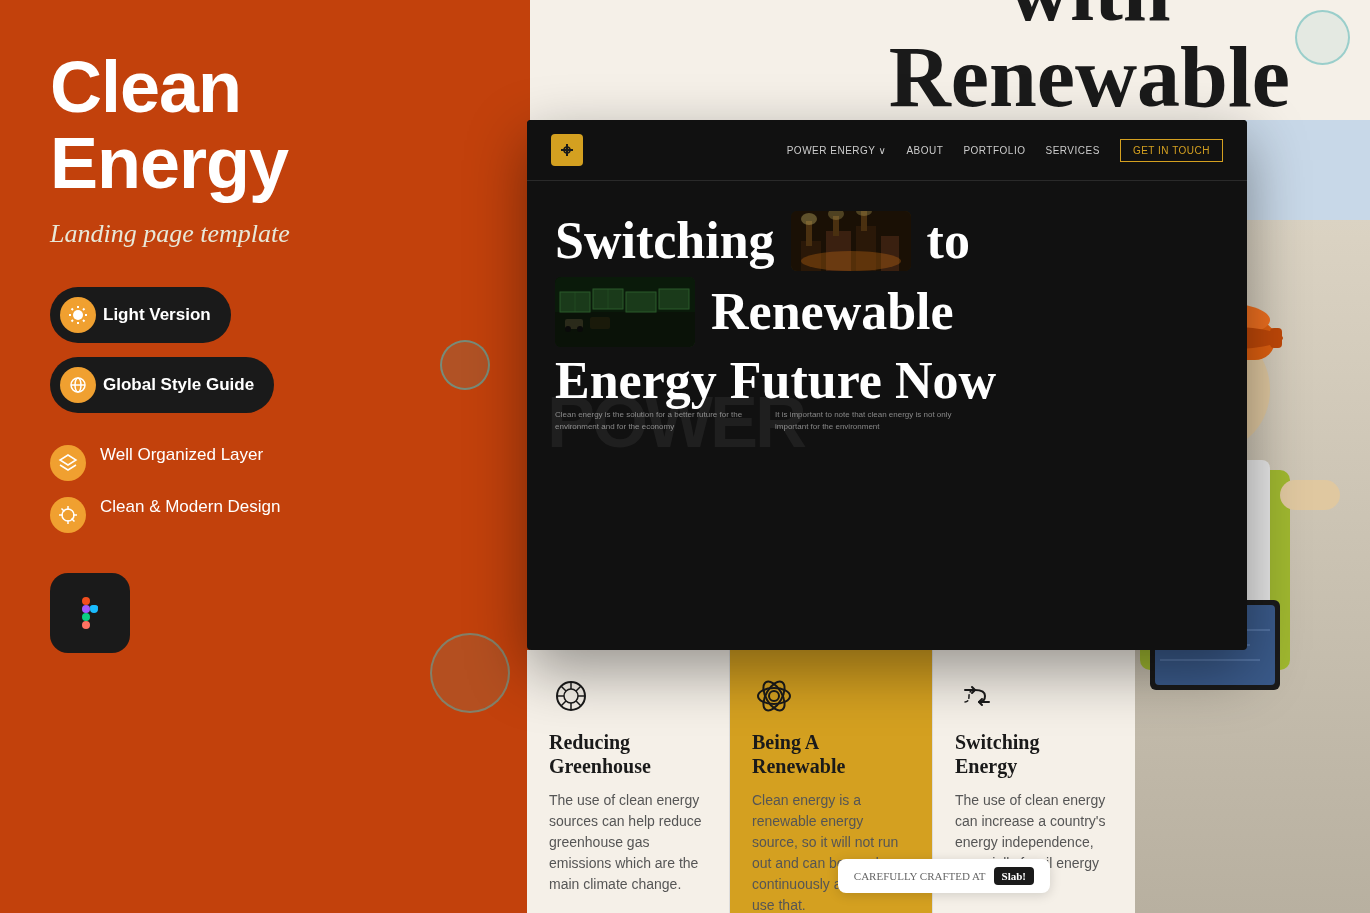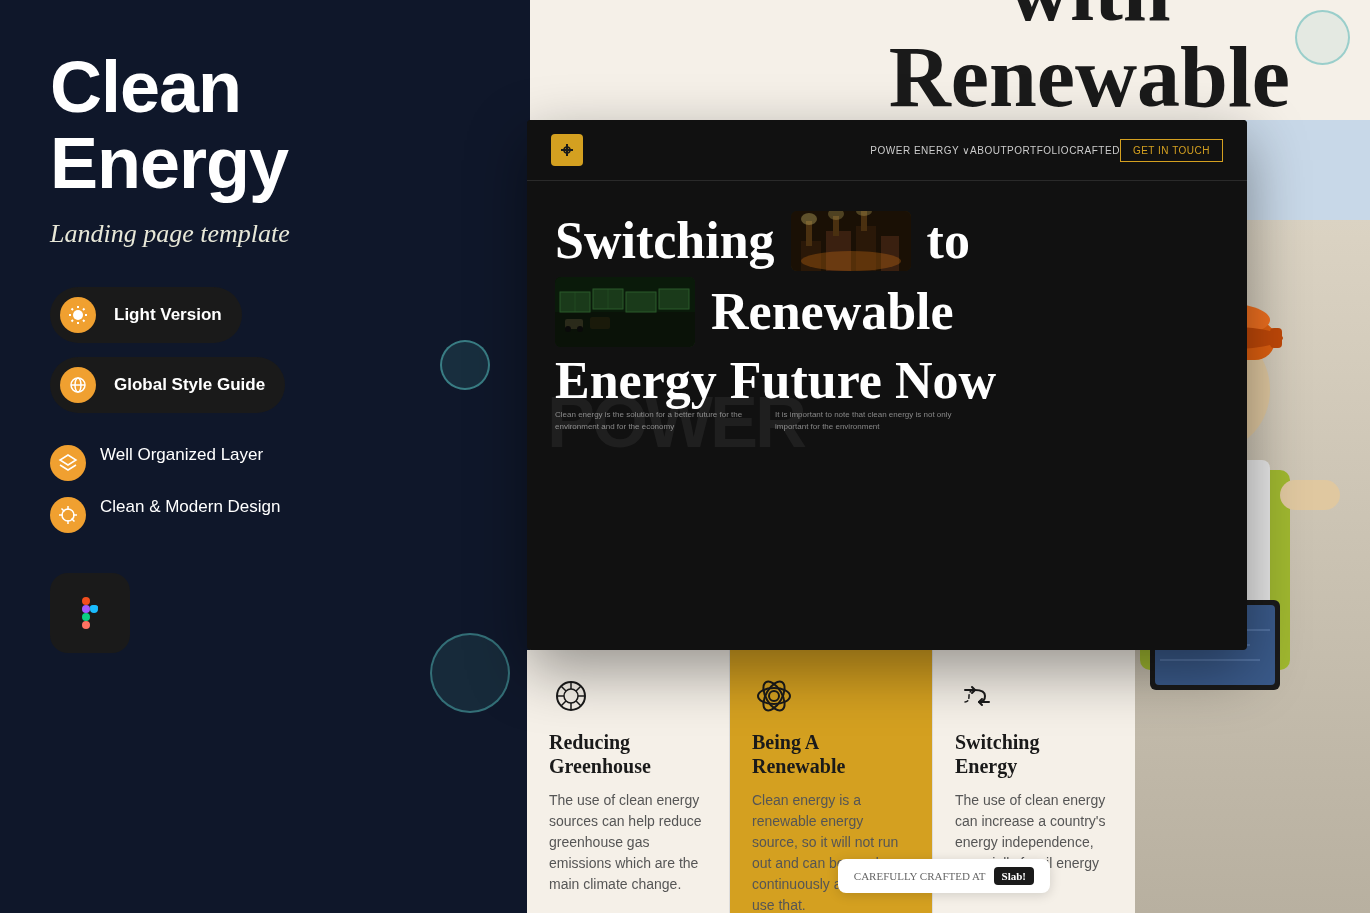--- a/index.html
+++ b/index.html
@@ -11,21 +11,21 @@
       background: #7a8270;
       position: relative;
     }
 
     
     .left-panel {
       position: absolute;
       left: 0; top: 0;
       width: 530px;
       height: 913px;
-      background: #0f172a;
+      background: #c2410c;
       padding: 50px 50px;
       z-index: 1;
     }
 
     .main-title {
       font-size: 72px;
       font-weight: 900;
       color: #ffffff;
       line-height: 1.05;
       font-family: Arial, sans-serif;
@@ -45,21 +45,21 @@
     .badge-row {
       display: flex;
       flex-direction: column;
       gap: 14px;
       margin-bottom: 32px;
     }
 
     .badge {
       display: inline-flex;
       align-items: center;
-      gap: 18px;
+      gap: 7px;
       background: #1a1a1a;
       color: #ffffff;
       border-radius: 40px;
       padding: 10px 20px 10px 10px;
       font-size: 17px;
       font-weight: 700;
       font-family: Arial, sans-serif;
       width: fit-content;
     }
 
@@ -158,20 +158,21 @@
       background: #d4a020;
       border-radius: 4px;
       display: flex;
       align-items: center;
       justify-content: center;
     }
 
     .preview-nav-links {
       display: flex;
       align-items: center;
+      gap: 20px;
     }
 
     .preview-nav-link {
       color: #cccccc;
       font-size: 10px;
       font-family: Arial, sans-serif;
       letter-spacing: 0.5px;
     }
 
     .preview-nav-btn {
@@ -492,21 +493,21 @@
       <svg width="18" height="18" viewBox="0 0 18 18" fill="none">
         <line x1="3" y1="9" x2="15" y2="9" stroke="#1a1a1a" stroke-width="2"></line>
         <line x1="9" y1="3" x2="9" y2="15" stroke="#1a1a1a" stroke-width="2"></line>
         <circle cx="9" cy="9" r="3" stroke="#1a1a1a" stroke-width="1.5" fill="none"></circle>
       </svg>
     </div>
     <div class="preview-nav-links">
       <span class="preview-nav-link">POWER ENERGY ∨</span>
       <span class="preview-nav-link">ABOUT</span>
       <span class="preview-nav-link">PORTFOLIO</span>
-      <span class="preview-nav-link">CRAFTED</span>
+      <span class="preview-nav-link">SERVICES</span>
       <button class="preview-nav-btn">GET IN TOUCH</button>
     </div>
   </div>
 
   <div class="preview-hero">
 
     <div class="preview-hero-title">
 
       <div class="line1">
         <span>Switching</span>

